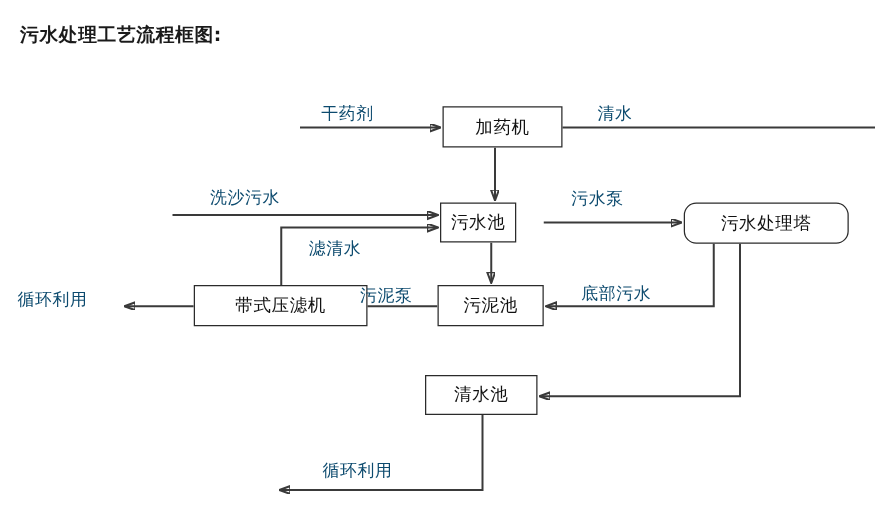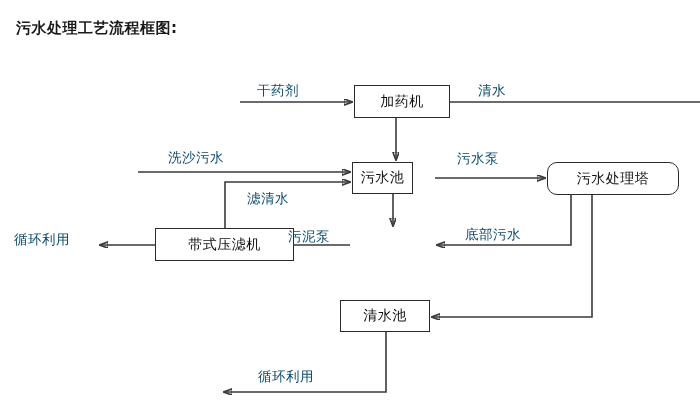--- a/index.html
+++ b/index.html
@@ -111,20 +111,23 @@
   </div>
 
   <div class="node" style="left:547px; top:162px; width:132px; height:33px;border-radius:10px;">
     <span>污水处理塔</span>
   </div>
 
   <div class="node" style="left:155px; top:228px; width:139px; height:33px;">
     <span>带式压滤机</span>
   </div>
 
+  <div class="node" style="left:350px; top:228px; width:85px; height:33px;">
+    <span>污泥池</span>
+  </div>
 
   <div class="node" style="left:340px; top:300px; width:90px; height:32px;text-align:right;">
     <span>清水池</span>
   </div>
 
   <div class="edge-label" style="left:257px; top:82px;">干药剂</div>
   <div class="edge-label" style="left:478px; top:82px;">清水</div>
   <div class="edge-label" style="left:168px; top:149px;">洗沙污水</div>
   <div class="edge-label" style="left:247px; top:190px;">滤清水</div>
   <div class="edge-label" style="left:457px; top:150px;">污水泵</div>

